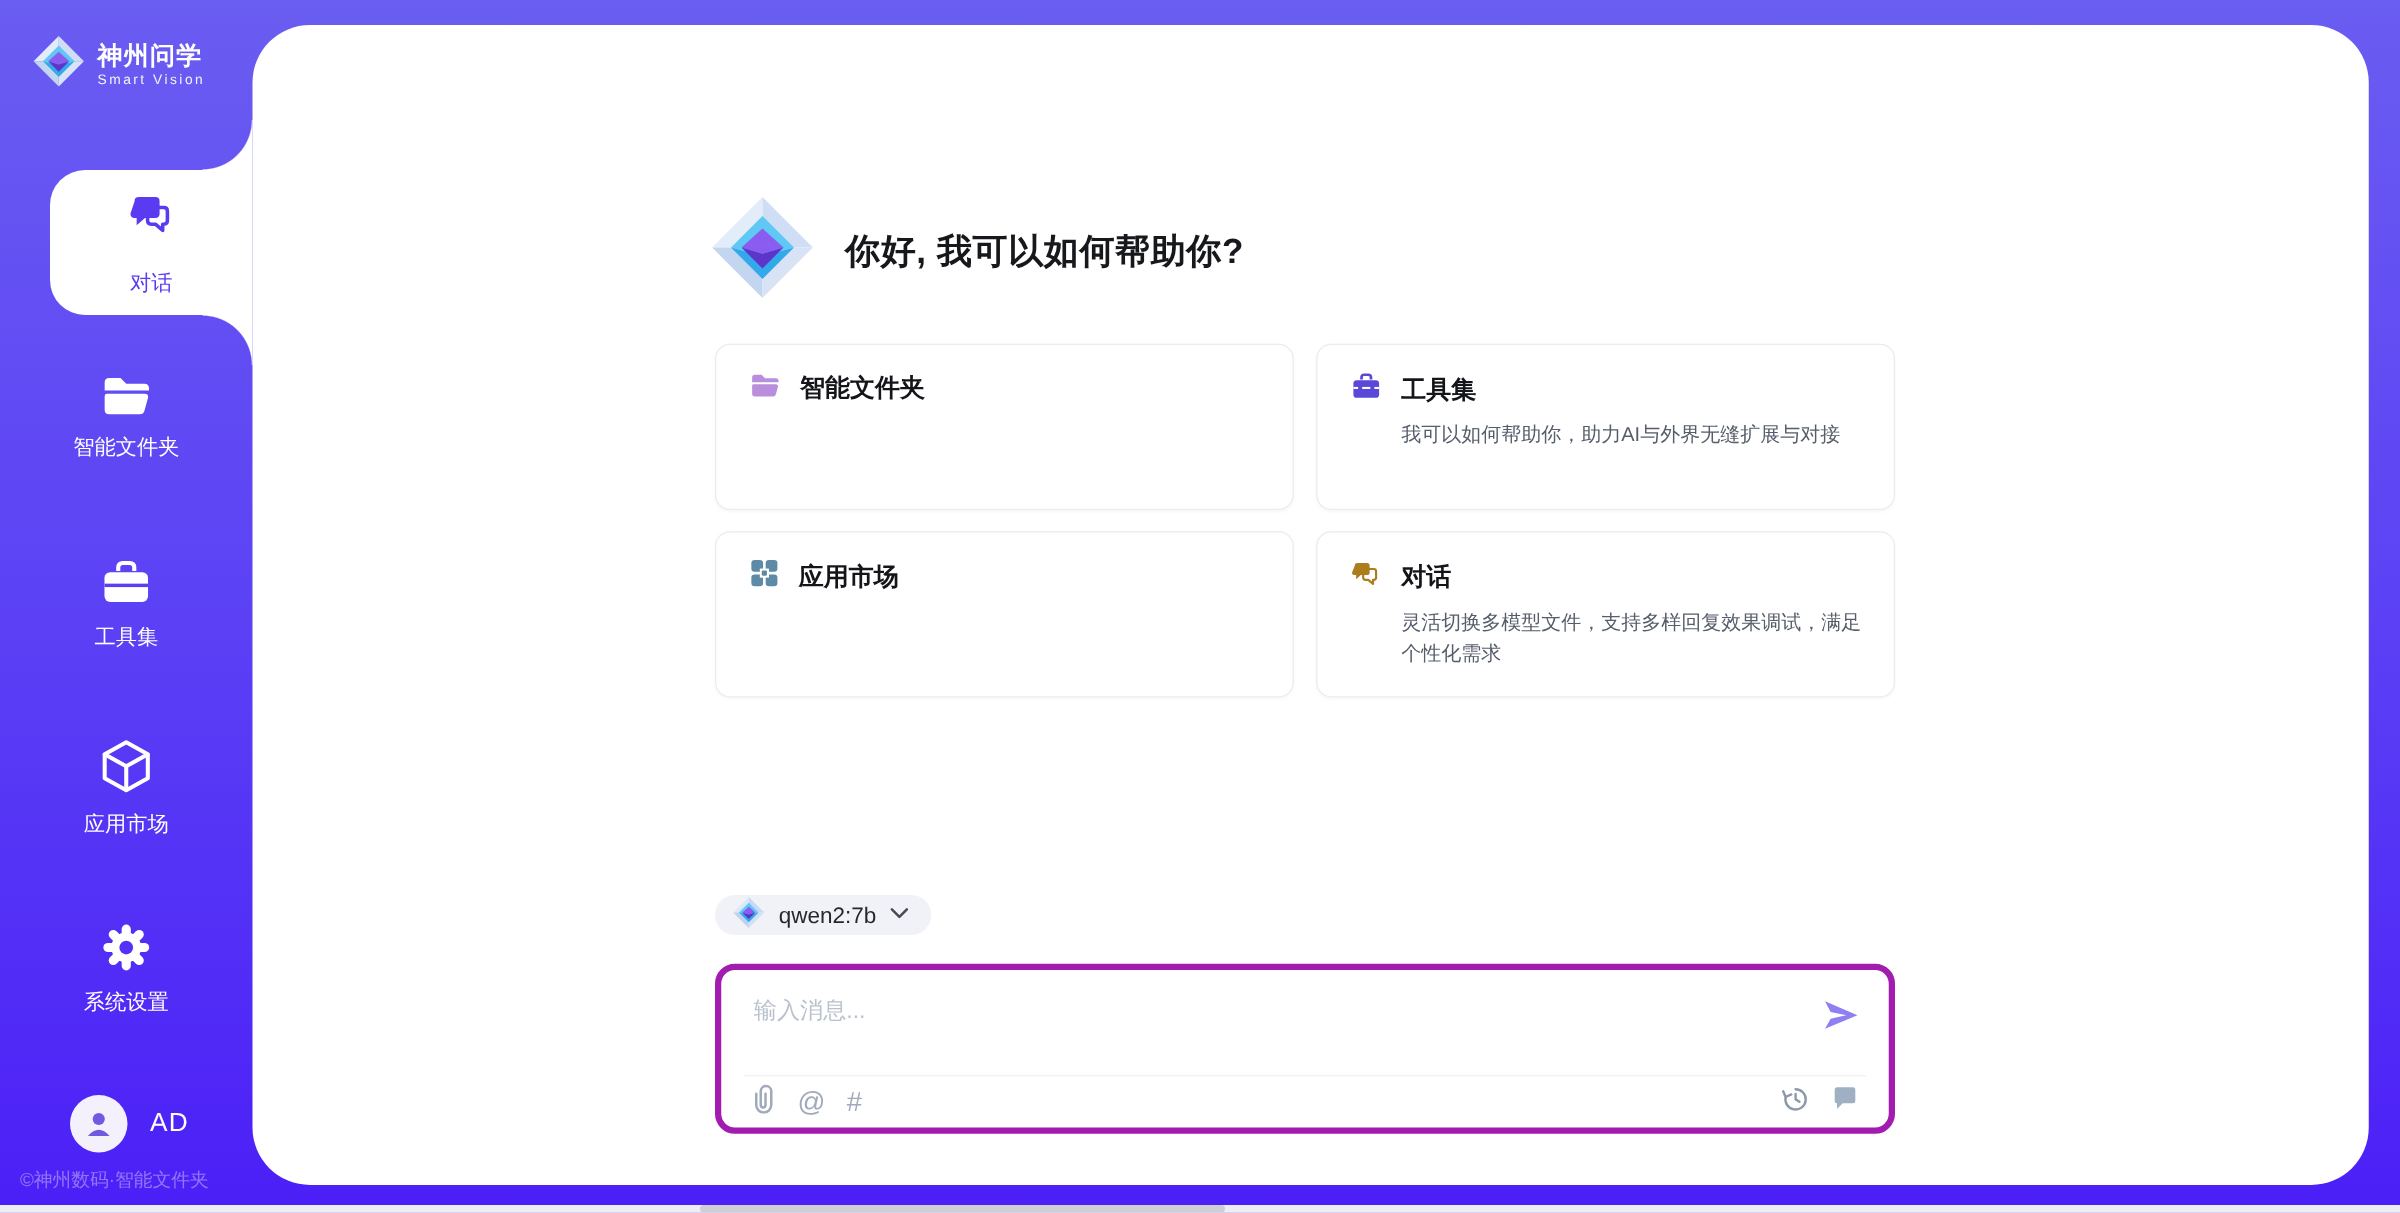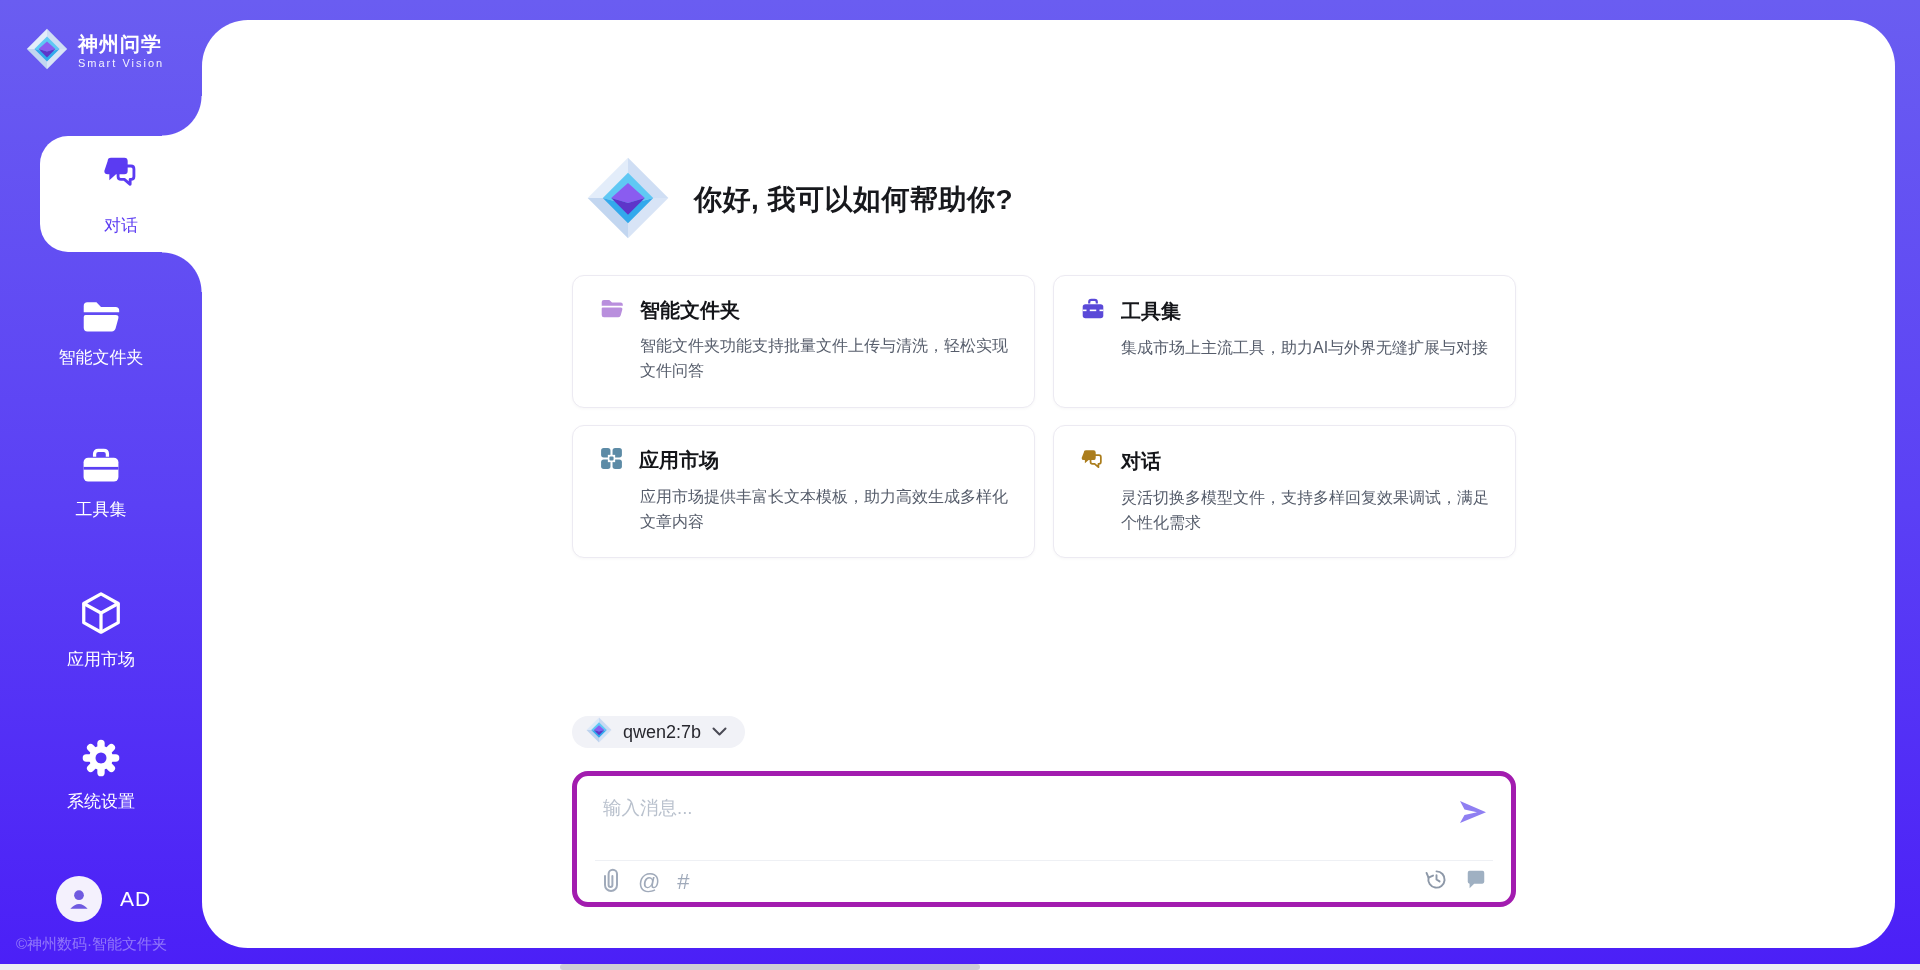--- a/index.html
+++ b/index.html
@@ -30,21 +30,21 @@
 
   .user-row { position:absolute; left:56px; top:872px; display:flex; align-items:center; gap:18px; cursor:pointer; }
   .avatar { width:46px; height:46px; border-radius:50%; background:#f4f1fd; display:flex; align-items:center; justify-content:center; }
   .user-name { color:#fff; font-size:21px; letter-spacing:1px; }
   .copyright { position:absolute; left:16px; top:931px; color:rgba(255,255,255,.38); font-size:15px; white-space:nowrap; }
 
   
   .panel { position:absolute; left:202px; top:20px; right:25px; bottom:22px;
            background:#fff; border-radius:46px; }
 
-  .greeting-row { position:absolute; left:384px; top:136px; display:flex; align-items:center; gap:24px;justify-content:flex-end; }
+  .greeting-row { position:absolute; left:366px; top:136px; display:flex; align-items:center; gap:24px;justify-content:flex-end; }
   .greeting-text { font-size:28px; font-weight:700; color:#17181c; letter-spacing:.5px; }
 
   .cards { position:absolute; left:370px; top:255px; width:944px;
            display:grid; grid-template-columns:463px 463px; grid-auto-rows:133px; column-gap:18px; row-gap:17px; }
   .card { background:#fff; border:1px solid #eceaf2; border-radius:12px; padding:20px 26px;
           box-shadow:0 1px 3px rgba(40,40,80,.04); cursor:pointer; }
   .card-head { display:flex; align-items:center; gap:15px; }
   .card-title { font-size:20px; font-weight:700; color:#141519; }
   .card-desc { margin:10px 0 0 41px; font-size:16px; color:#565d6b; line-height:1.55; }
 
@@ -190,56 +190,54 @@
       <div class="card">
         <div class="card-head">
           <span>
             <svg width="26" height="24" viewBox="0 0 48 44">
               <path fill="#b98fdd" d="M5 11 q0-4 4-4 h10 l5 5 h16 q4 0 4 4 v2 H5 z"></path>
               <path fill="#b98fdd" d="M7 21 h33 q4 0 3.1 3.6 l-3 11 q-.9 3.4-4.3 3.4 H9 q-4 0-4-4 v-12 q0-2 2-2 z"></path>
             </svg>
           </span>
           <span class="card-title">智能文件夹</span>
         </div>
-        <div class="card-desc">智能文件夹功能支持批量文件上传与清洗，轻松实现文件问答</div>
       </div>
 
       <div class="card">
         <div class="card-head">
           <span>
             <svg width="26" height="26" viewBox="0 0 48 48">
               <path fill="none" stroke="#5a49d8" stroke-width="4" d="M17 14 v-3 q0-4 4-4 h6 q4 0 4 4 v3"></path>
               <rect x="5" y="15" width="38" height="26" rx="5" fill="#5a49d8"></rect>
               <rect x="5" y="25" width="38" height="3" fill="#fff"></rect>
               <rect x="12" y="22" width="6" height="9" rx="1.5" fill="#5a49d8"></rect>
               <rect x="30" y="22" width="6" height="9" rx="1.5" fill="#5a49d8"></rect>
             </svg>
           </span>
           <span class="card-title">工具集</span>
         </div>
-        <div class="card-desc">集成市场上主流工具，助力AI与外界无缝扩展与对接</div>
+        <div class="card-desc">我可以如何帮助你，助力AI与外界无缝扩展与对接</div>
       </div>
 
       <div class="card">
         <div class="card-head">
           <span>
             <svg width="25" height="25" viewBox="0 0 48 48">
               <g fill="#5d8ba6">
                 <rect x="4" y="4" width="18" height="18" rx="5"></rect>
                 <rect x="26" y="4" width="18" height="18" rx="5"></rect>
                 <rect x="4" y="26" width="18" height="18" rx="5"></rect>
                 <rect x="26" y="26" width="18" height="18" rx="5"></rect>
               </g>
               <rect x="17" y="17" width="14" height="14" fill="#fff"></rect>
               <rect x="20" y="20" width="8" height="8" rx="2" fill="#5d8ba6"></rect>
             </svg>
           </span>
           <span class="card-title">应用市场</span>
         </div>
-        <div class="card-desc">应用市场提供丰富长文本模板，助力高效生成多样化文章内容</div>
       </div>
 
       <div class="card">
         <div class="card-head">
           <span>
             <svg width="26" height="26" viewBox="0 0 48 48">
               <path fill="#ab7d1d" d="M5 10 q0-4 4-4 h14 q4 0 4 4 v10 q0 4-4 4 H14 l-7 6 v-6 h-2 q-4 0-4-4 z" transform="translate(2,2)"></path>
               <path fill="none" stroke="#ab7d1d" stroke-width="3.2" stroke-linejoin="round" d="M23 17 h12 q3.5 0 3.5 3.5 v9 q0 3.5-3.5 3.5 h-1 v6 l-7-6 H23 q-3.5 0-3.5-3.5 v-4"></path>
             </svg>
           </span>

